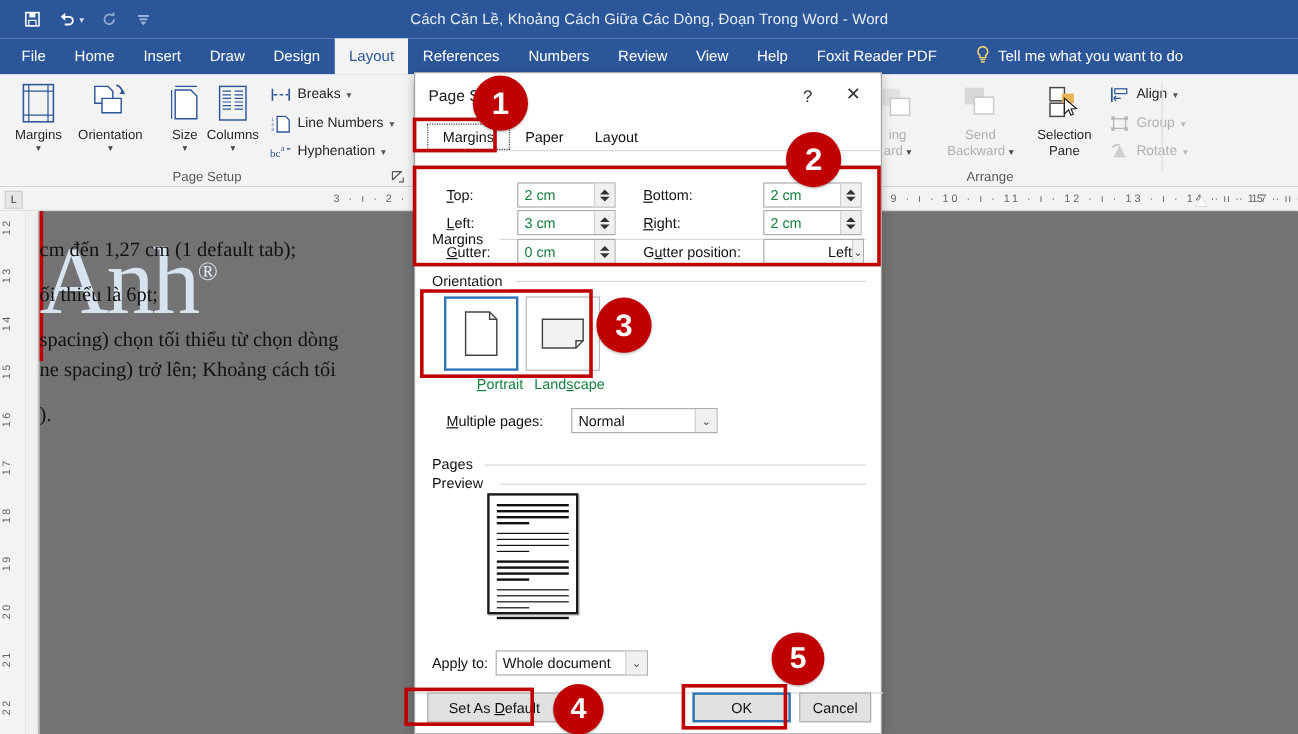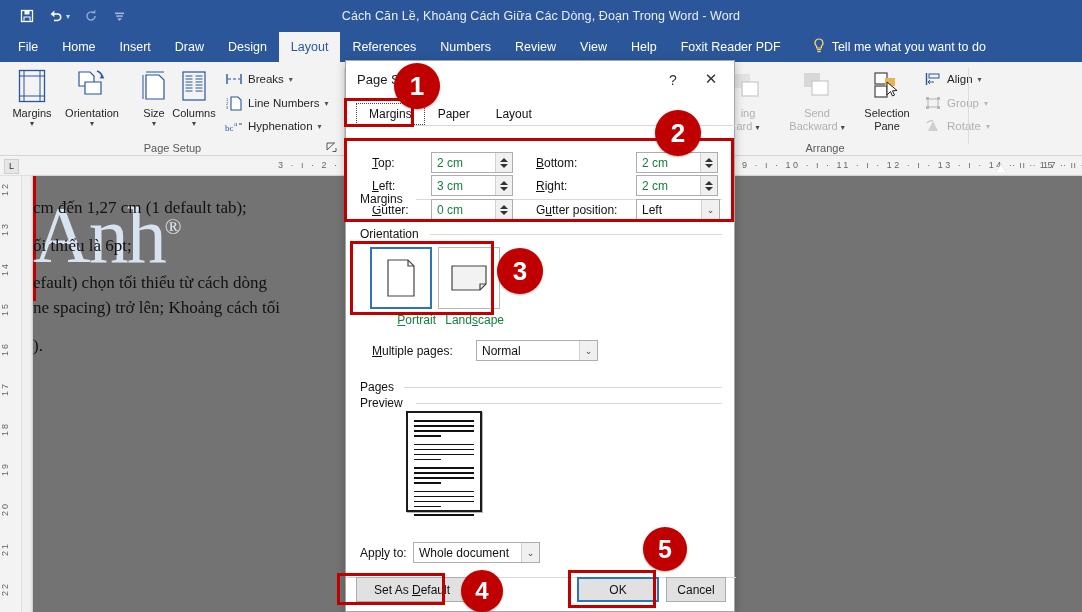--- a/index.html
+++ b/index.html
@@ -511,21 +511,21 @@
 
   <div class="docarea">
     <div class="page">
       <div class="leftmargin-bar"></div>
       <div class="watermark">
         <span>Anh</span><span class="reg">®</span>
       </div>
       <div class="doctext">
         <p>cm đến 1,27 cm (1 default tab);</p>
         <p>ối thiểu là 6pt;</p>
-        <p class="tight">efault) chọn tối thiểu từ cách dòng</p>
+        <p class="tight">spacing) chọn tối thiểu từ chọn dòng</p>
         <p>ne spacing) trở lên; Khoảng cách tối</p>
         <p>).</p>
       </div>
     </div>
   </div>
 
   <div class="dlg">
 
     <div class="dlg-title">
       <span class="t">Page Setup</span>
@@ -579,21 +579,21 @@
 
     <div class="fld-label" style="left:26px; top:142px;"><u>G</u>utter:</div>
     <div class="spin" style="left:85px; top:138px;">
       <span class="val">0 cm</span>
       <span class="arrows">
           <i class="up"></i>
           <i class="dn"></i>
         </span>
     </div>
     <div class="fld-label" style="left:190px; top:142px;">G<u>u</u>tter position:</div>
-    <div class="combo" style="left:290px; top:138px; width:84px;">
+    <div class="combo" style="left:290px; top:138px; width:84px;padding-left:48px;">
       <span class="val">Left</span>
       <span class="arrow">⌄</span>
     </div>
 
     <div class="section-title" style="left:14px; top:166px;">Orientation</div>
     <div class="section-rule" style="left:84px; top:173px; width:292px;"></div>
 
     <div class="orient-card sel" style="left:24px; top:186px;">
       <svg width="34" height="42" viewBox="0 0 34 42">
           <path d="M4 3 H24 L30 9 V39 H4 Z" fill="#fff" stroke="#444" stroke-width="1.2"></path>

